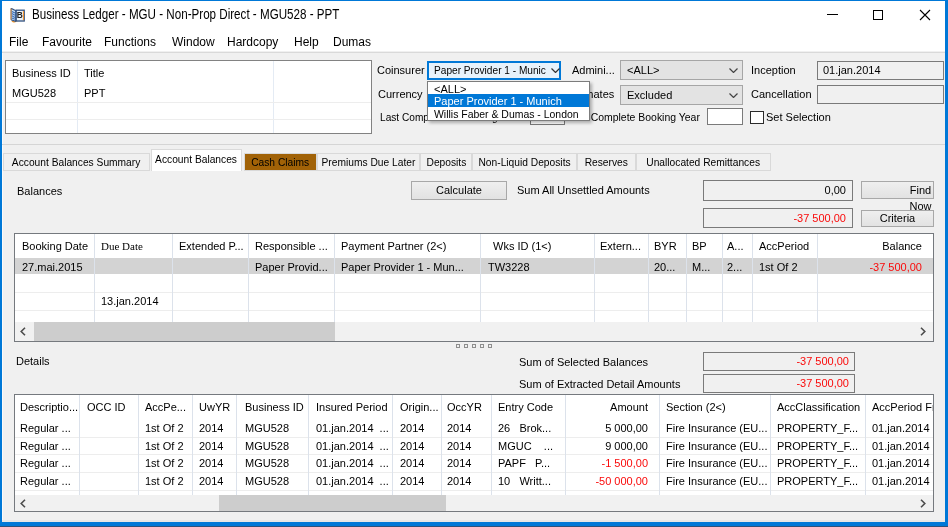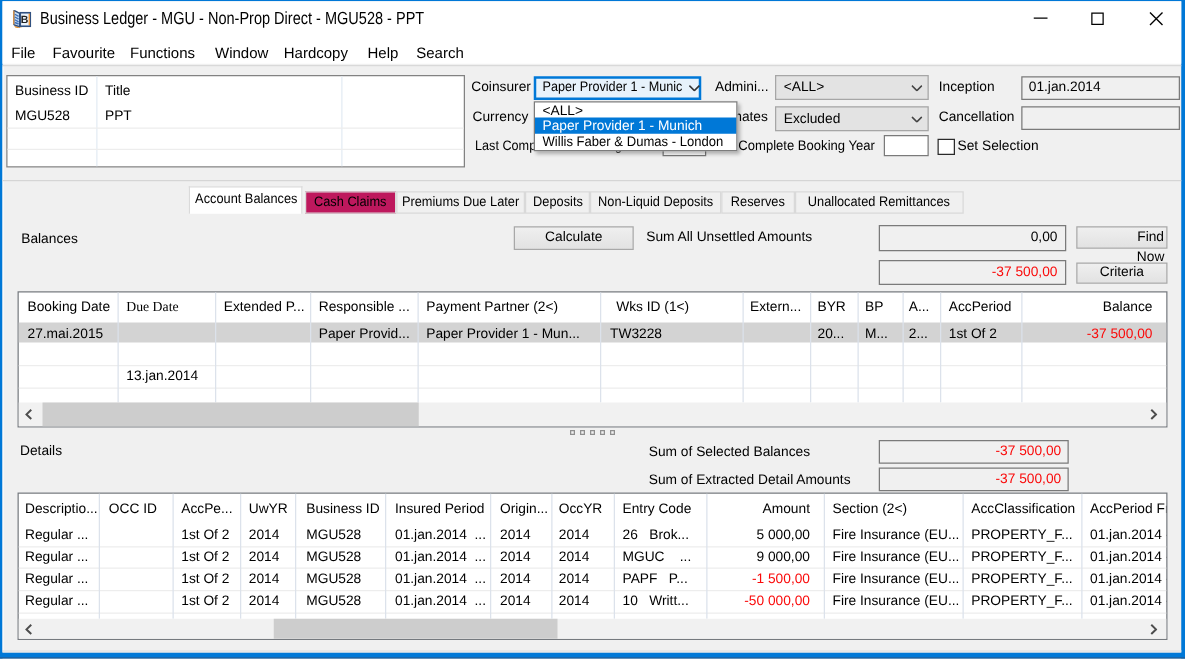--- a/index.html
+++ b/index.html
@@ -49,21 +49,21 @@
   <svg class="abs" style="left:919px;top:9px;" width="12" height="12" viewBox="0 0 12 12">
     <path d="M1 1 L11 11 M11 1 L1 11" stroke="#000" stroke-width="1.1"></path>
   </svg>
 
   <div class="lbl" style="left:9px;top:36px;font-size:12px;">File</div>
   <div class="lbl" style="left:42px;top:36px;font-size:12px;">Favourite</div>
   <div class="lbl" style="left:104px;top:36px;font-size:12px;">Functions</div>
   <div class="lbl" style="left:172px;top:36px;font-size:12px;">Window</div>
   <div class="lbl" style="left:227px;top:36px;font-size:12px;">Hardcopy</div>
   <div class="lbl" style="left:294px;top:36px;font-size:12px;">Help</div>
-  <div class="lbl" style="left:333px;top:36px;font-size:12px;">Search</div>
+  <div class="lbl" style="left:333px;top:36px;font-size:12px;">Dumas</div>
 
   <div class="hline" style="left:2px;top:52px;width:943px;background:#D9D9D9;"></div>
 
   <div class="abs" style="left:5px;top:60px;width:367px;height:74px;background:#FFF;border:1px solid #828282;"></div>
   <div class="vline" style="left:77px;top:61px;height:72px;background:#E4EBF4;"></div>
   <div class="vline" style="left:273px;top:61px;height:72px;background:#E4EBF4;"></div>
   <div class="hline" style="left:6px;top:102px;width:365px;background:#EDEDED;"></div>
   <div class="hline" style="left:6px;top:119px;width:365px;background:#EDEDED;"></div>
   <div class="lbl" style="left:12px;top:67px;">Business ID</div>
   <div class="lbl" style="left:84px;top:67px;">Title</div>
@@ -104,27 +104,28 @@
   <div class="lbl" style="left:766px;top:111px;">Set Selection</div>
 
   <div class="abs" style="left:427px;top:81px;width:163px;height:40px;background:#FFF;border:1px solid #7C7C7C;box-shadow:2px 2px 3px rgba(0,0,0,0.28);"></div>
   <div class="lbl" style="left:434px;top:83px;">&lt;ALL&gt;</div>
   <div class="abs" style="left:428px;top:94px;width:161px;height:13px;background:#0078D7;"></div>
   <div class="lbl" style="left:434px;top:95px;color:#FFF;">Paper Provider 1 - Munich</div>
   <div class="lbl" style="left:434px;top:108px;transform:scaleX(0.95);transform-origin:0 0;">Willis Faber &amp; Dumas - London</div>
 
   <div class="hline" style="left:2px;top:144px;width:943px;background:#D5D5D5;"></div>
 
-  <div class="abs" style="left:244px;top:153px;width:73px;height:18px;background:#be185d;border:1px solid #D9D9D9;text-align:center;line-height:16px;"><span style="display:inline-block;transform:scaleX(0.93);transform-origin:50% 50%;">Cash Claims</span></div>
+  <div class="abs" style="left:3px;top:153px;width:147px;height:18px;background:#F0F0F0;border:1px solid #D9D9D9;text-align:center;line-height:16px;"><span style="display:inline-block;transform:scaleX(0.93);transform-origin:50% 50%;">Account Balances Summary</span></div>
+  <div class="abs" style="left:244px;top:153px;width:73px;height:18px;background:#a16207;border:1px solid #D9D9D9;text-align:center;line-height:16px;"><span style="display:inline-block;transform:scaleX(0.93);transform-origin:50% 50%;">Cash Claims</span></div>
   <div class="abs" style="left:317px;top:153px;width:103px;height:18px;background:#F0F0F0;border:1px solid #D9D9D9;text-align:center;line-height:16px;"><span style="display:inline-block;transform:scaleX(0.93);transform-origin:50% 50%;">Premiums Due Later</span></div>
   <div class="abs" style="left:420px;top:153px;width:52px;height:18px;background:#F0F0F0;border:1px solid #D9D9D9;text-align:center;line-height:16px;"><span style="display:inline-block;transform:scaleX(0.93);transform-origin:50% 50%;">Deposits</span></div>
   <div class="abs" style="left:472px;top:153px;width:105px;height:18px;background:#F0F0F0;border:1px solid #D9D9D9;text-align:center;line-height:16px;"><span style="display:inline-block;transform:scaleX(0.93);transform-origin:50% 50%;">Non-Liquid Deposits</span></div>
   <div class="abs" style="left:577px;top:153px;width:59px;height:18px;background:#F0F0F0;border:1px solid #D9D9D9;text-align:center;line-height:16px;"><span style="display:inline-block;transform:scaleX(0.93);transform-origin:50% 50%;">Reserves</span></div>
   <div class="abs" style="left:636px;top:153px;width:135px;height:18px;background:#F0F0F0;border:1px solid #D9D9D9;text-align:center;line-height:16px;"><span style="display:inline-block;transform:scaleX(0.93);transform-origin:50% 50%;">Unallocated Remittances</span></div>
-  <div class="abs" style="left:151px;top:149px;width:91px;height:22px;background:#FFF;border:1px solid #DADADA;border-bottom:none;text-align:right;line-height:19px;"><span style="display:inline-block;transform:scaleX(0.93);transform-origin:50% 50%;">Account Balances</span></div>
+  <div class="abs" style="left:151px;top:149px;width:91px;height:22px;background:#FFF;border:1px solid #DADADA;border-bottom:none;text-align:center;line-height:19px;"><span style="display:inline-block;transform:scaleX(0.93);transform-origin:50% 50%;">Account Balances</span></div>
 
   <div class="lbl" style="left:17px;top:185px;">Balances</div>
   <div class="btn" style="left:411px;top:181px;width:96px;height:19px;line-height:17px;">Calculate</div>
   <div class="lbl" style="left:517px;top:184px;">Sum All Unsettled Amounts</div>
   <div class="fld" style="left:703px;top:180px;width:150px;height:21px;text-align:right;line-height:19px;padding-right:6px;">0,00</div>
   <div class="btn" style="left:861px;top:181px;width:73px;height:18px;line-height:16px;padding-left:46px;">Find Now</div>
   <div class="fld red" style="left:703px;top:208px;width:150px;height:20px;text-align:right;line-height:18px;padding-right:6px;">-37 500,00</div>
   <div class="btn" style="left:861px;top:210px;width:73px;height:17px;line-height:15px;">Criteria</div>
 
   <div class="abs" style="left:14px;top:233px;width:920px;height:109px;background:#FFF;border:1px solid #75797E;"></div>

